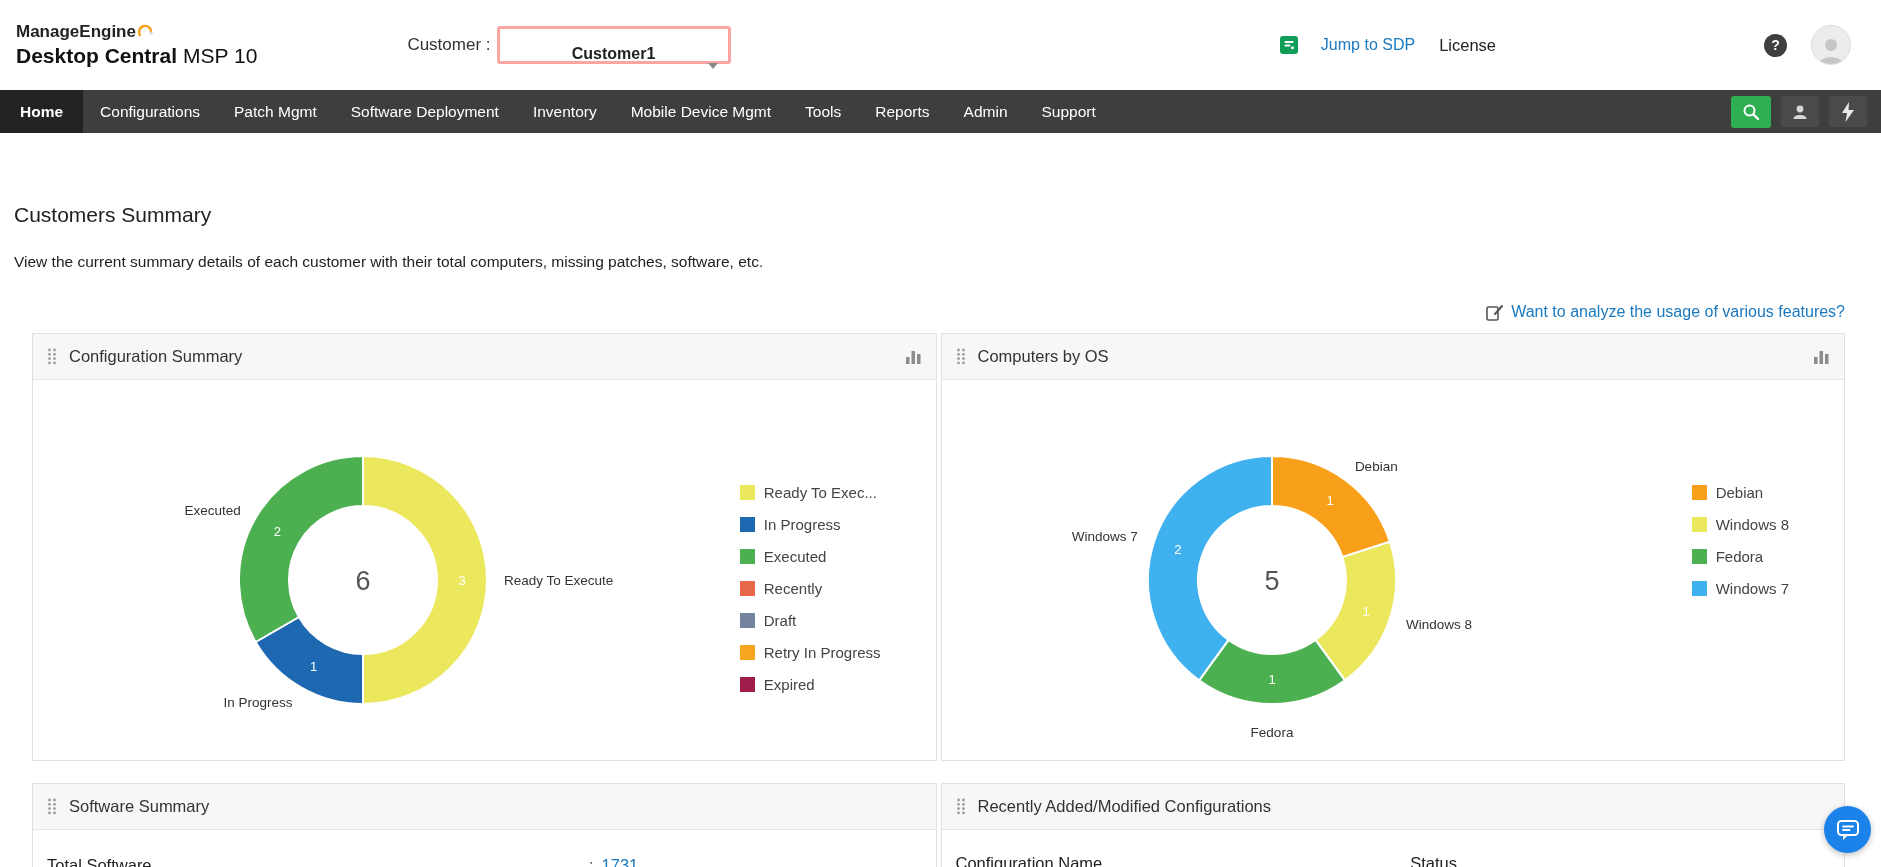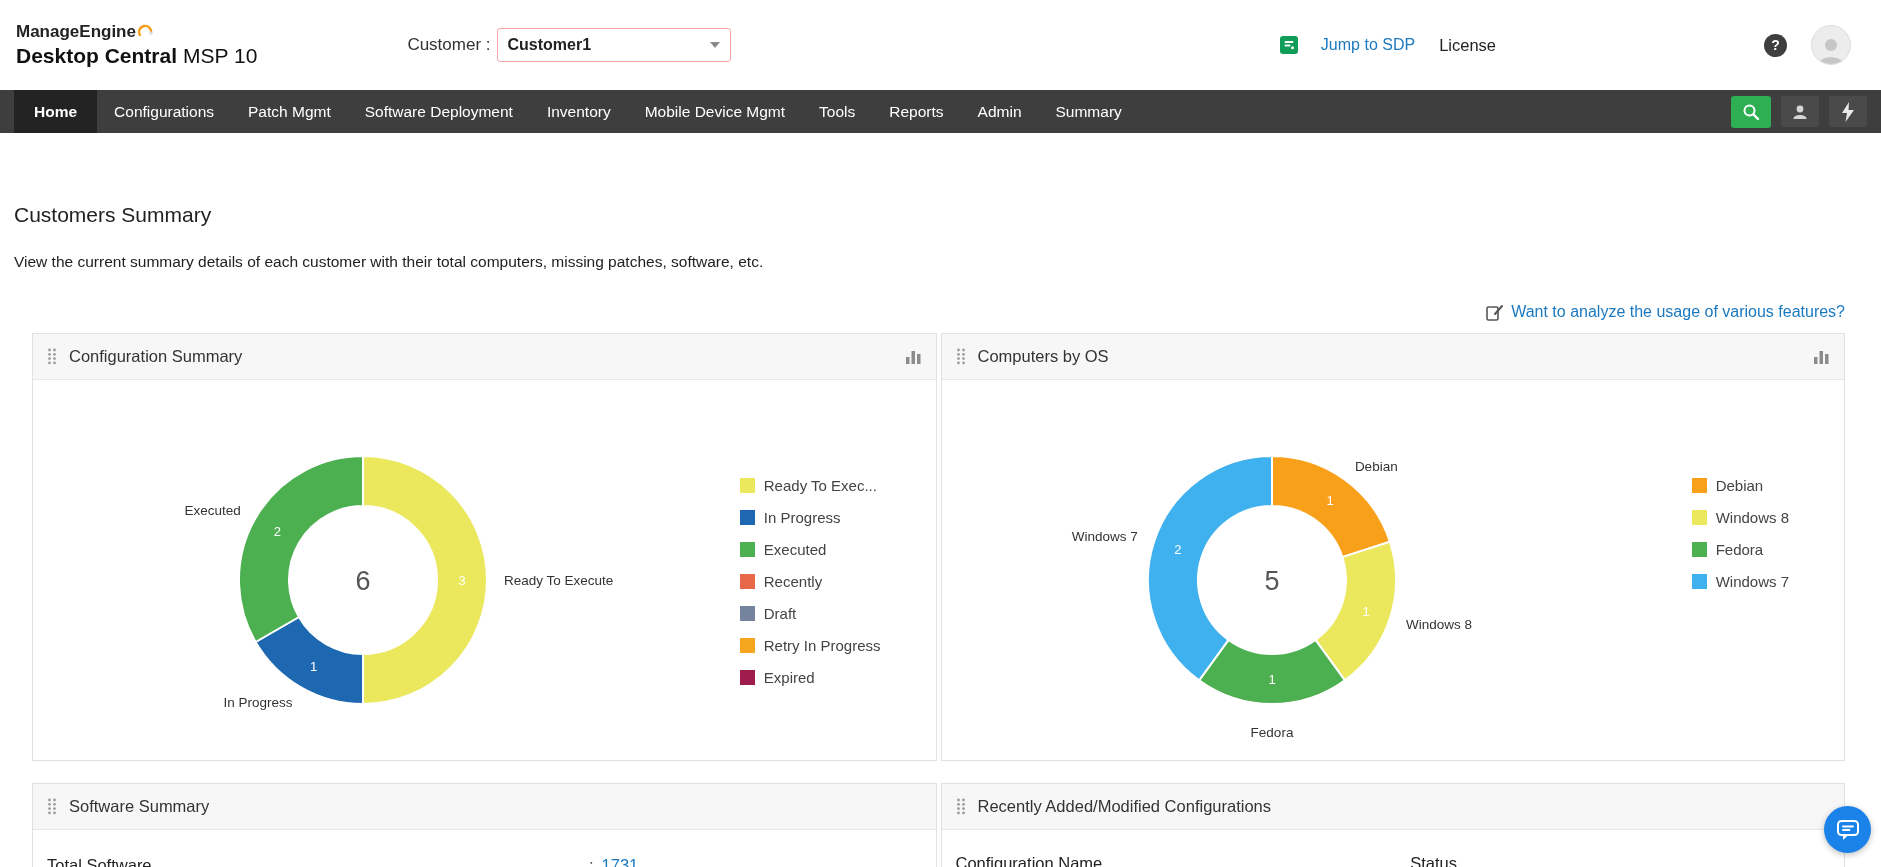--- a/index.html
+++ b/index.html
@@ -8,32 +8,32 @@
 
   
   .app-header { height: 90px; display: flex; align-items: center; padding: 0 30px 0 16px; background: #fff; }
   .logo { display: flex; flex-direction: column; line-height: 1.25; }
   .logo-top { font-size: 17px; font-weight: 700; color: #222; display: flex; align-items: center; gap: 2px; }
   .logo-bottom { font-size: 21px; color: #111; }
   .brand-bold { font-weight: 700; }
   .brand-suffix { font-weight: 400; margin-left: 6px; }
 
   .customer-group { margin-left: 150px; display: flex; align-items: center; gap: 6px; font-size: 17px; color: #333; }
-  .customer-select { width: 234px; height: 32px; border: 1px solid #fca5a5; border-radius: 3px; display: flex; align-items: center; padding: 16px 10px; font-size: 16px; font-weight: 700; color: #222; background: #fff; cursor: pointer; }
+  .customer-select { width: 234px; height: 32px; border: 3px solid #fca5a5; border-radius: 3px; display: flex; align-items: center; padding: 16px 10px; font-size: 16px; font-weight: 700; color: #222; background: #fff; cursor: pointer; flex-direction: column; }
   .caret { margin-left: auto; width: 0; height: 0; border-left: 5px solid transparent; border-right: 5px solid transparent; border-top: 6px solid #8a8a8a; }
 
   .header-right { margin-left: auto; display: flex; align-items: center; }
   .sdp-link { display: flex; align-items: center; gap: 23px; color: #1b79c0; font-size: 16px; text-decoration: none; cursor: pointer; }
   .sdp-icon { width: 18px; height: 18px; border-radius: 3px; background: #0f9d58; display: inline-flex; align-items: center; justify-content: center; }
   .license { margin-left: 24px; font-size: 16.5px; color: #222; cursor: pointer; }
   .help-icon { margin-left: 268px; width: 23px; height: 23px; border-radius: 50%; background: #3f3f3f; color: #fff; font-size: 14px; font-weight: 700; display: flex; align-items: center; justify-content: center; cursor: pointer; }
   .avatar { margin-left: 24px; width: 40px; height: 40px; border-radius: 50%; background: #ececec; border: 1px solid #ddd; display: flex; align-items: flex-end; justify-content: center; overflow: hidden; cursor: pointer; }
 
   
-  .nav { height: 43px; background: #3e3e3e; display: flex; align-items: stretch; padding-left: 14px; }
+  .nav { height: 43px; background: #3e3e3e; display: flex; align-items: stretch; }
   .nav-list { display: flex; align-items: stretch; }
   .nav-item { padding: 0 17px; line-height: 43px; color: #fff; font-size: 15.5px; cursor: pointer; white-space: nowrap; }
   .nav-item.active { background: #232323; font-weight: 700; padding: 0 20px; }
   .nav-icons { margin-left: auto; display: flex; align-items: center; gap: 10px; padding-right: 14px; }
   .nav-btn { width: 38px; height: 31px; border-radius: 3px; background: #4a4a4a; display: flex; align-items: center; justify-content: center; cursor: pointer; }
   .nav-btn.search { background: #2eb052; width: 40px; height: 32px; }
 
   
   .page-title { margin: 70px 0 0 14px; font-size: 21px; color: #222; font-weight: 400; }
   .page-subtitle { margin: 26px 0 0 14px; font-size: 15.5px; color: #222; }
@@ -46,21 +46,21 @@
   .drag-handle { display: inline-flex; cursor: move; }
   .panel-title { margin-left: 12px; font-size: 16.5px; color: #333; }
   .panel-header-icon { margin-left: auto; cursor: pointer; display: inline-flex; }
 
   .chart-body { position: relative; height: 380px; }
   svg.donut { position: absolute; left: 30px; top: 0; width: 620px; height: 380px; }
   .seg-value { fill: #fff; font-size: 13px; font-family: "Liberation Sans", sans-serif; }
   .seg-label { fill: #333; font-size: 13.5px; font-family: "Liberation Sans", sans-serif; }
   .center-total { fill: #555; font-size: 27px; font-family: "Liberation Sans", sans-serif; }
 
-  .legend { position: absolute; top: 89px; right: 55px; }
+  .legend { position: absolute; top: 96px; right: 55px; }
   .legend-item { display: flex; align-items: center; gap: 9px; height: 32px; }
   .legend-swatch { width: 15px; height: 15px; display: inline-block; flex: 0 0 15px; }
   .legend-label { font-size: 15px; color: #444; white-space: nowrap; }
 
   .bottom-row { margin-top: 22px; }
   .bottom-row .panel { height: 120px; overflow: hidden; }
   .software-body { padding: 26px 14px 0; }
   .sw-row { display: flex; font-size: 16.5px; color: #222; }
   .sw-label { width: 542px; }
   .sw-sep { color: #555; margin-right: 8px; }
@@ -120,21 +120,21 @@
   <div class="nav-list">
       <div class="nav-item active">Home</div>
       <div class="nav-item">Configurations</div>
       <div class="nav-item">Patch Mgmt</div>
       <div class="nav-item">Software Deployment</div>
       <div class="nav-item">Inventory</div>
       <div class="nav-item">Mobile Device Mgmt</div>
       <div class="nav-item">Tools</div>
       <div class="nav-item">Reports</div>
       <div class="nav-item">Admin</div>
-      <div class="nav-item">Summary</div>
+      <div class="nav-item">Support</div>
     </div>
   <div class="nav-icons">
     <div class="nav-btn search">
       <svg width="18" height="18" viewBox="0 0 18 18">
         <circle cx="7.5" cy="7.5" r="5" fill="none" stroke="#fff" stroke-width="2"></circle>
         <line x1="11.5" y1="11.5" x2="16" y2="16" stroke="#fff" stroke-width="2.4" stroke-linecap="round"></line>
       </svg>
     </div>
     <div class="nav-btn">
       <svg width="18" height="18" viewBox="0 0 18 18">

